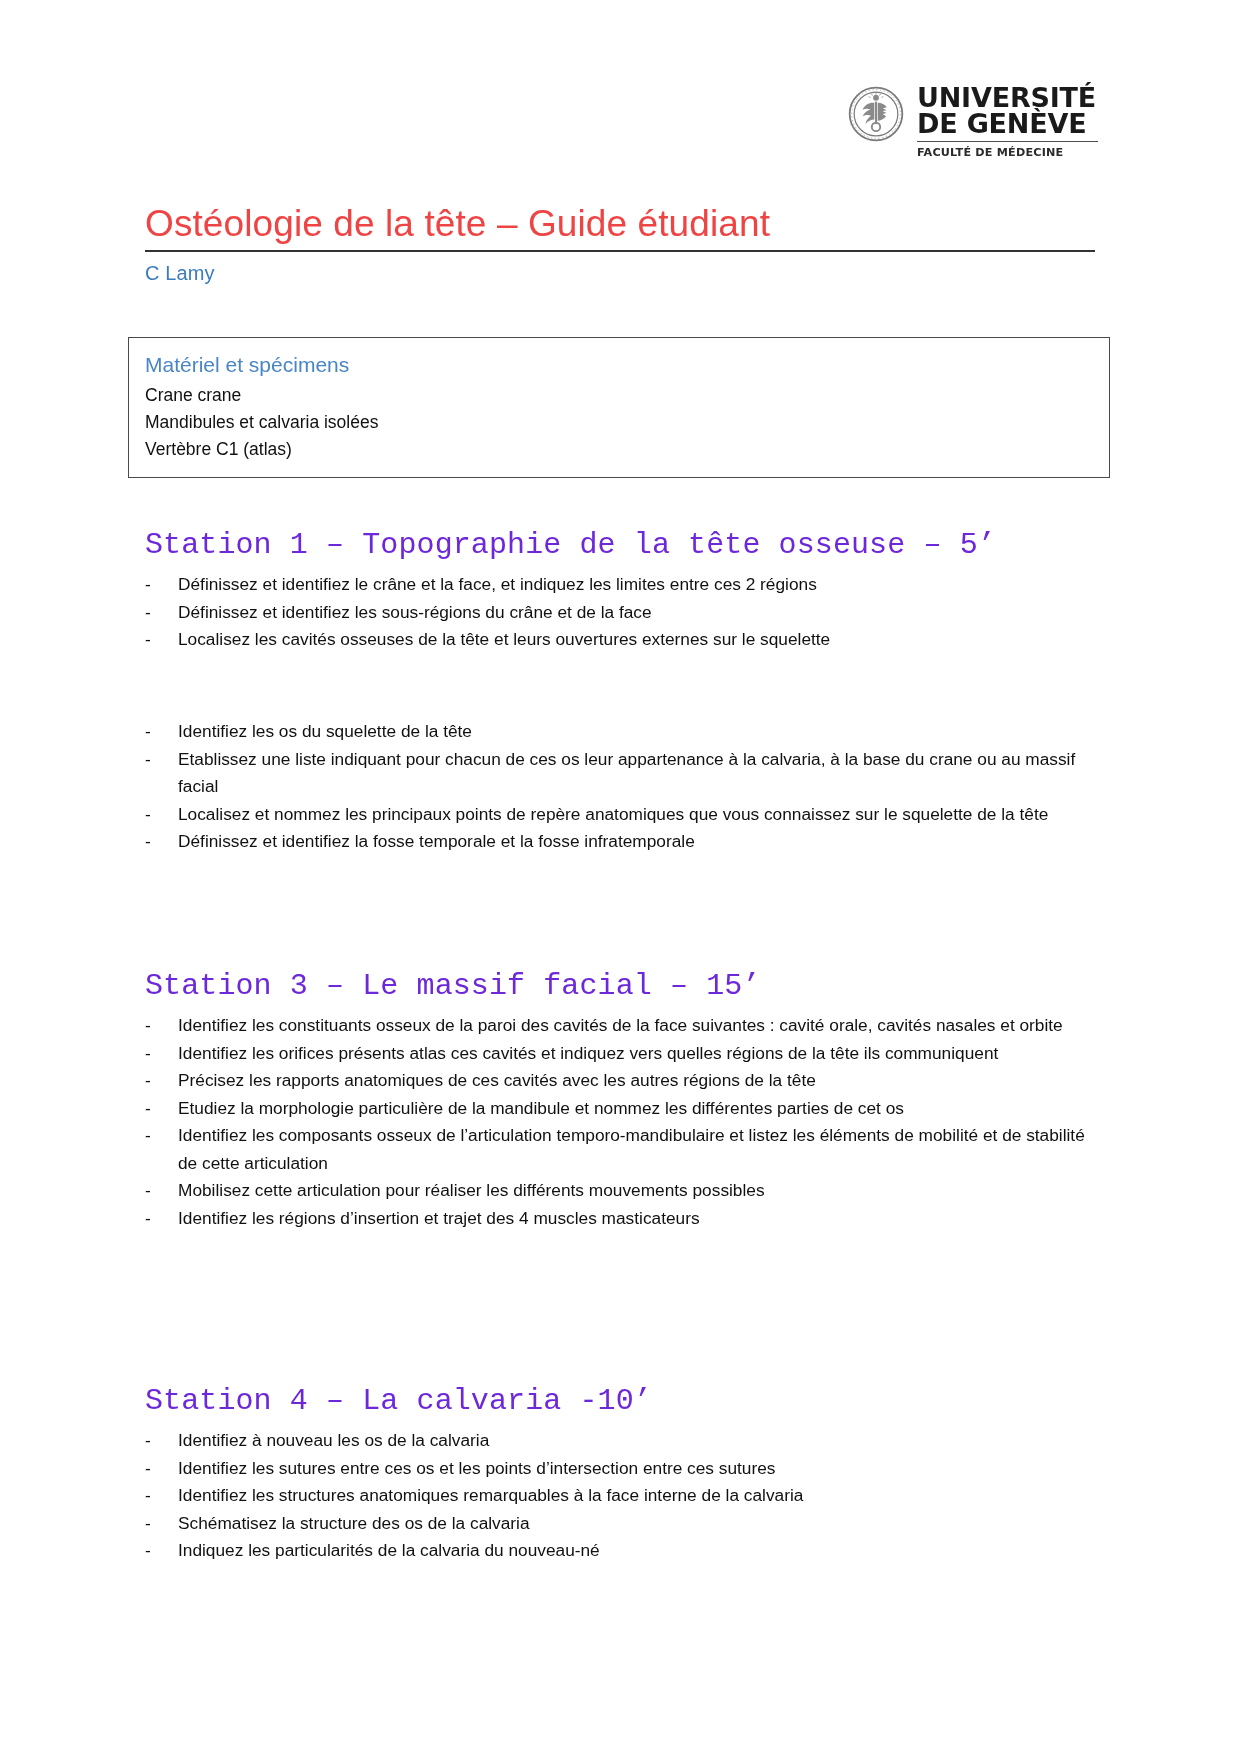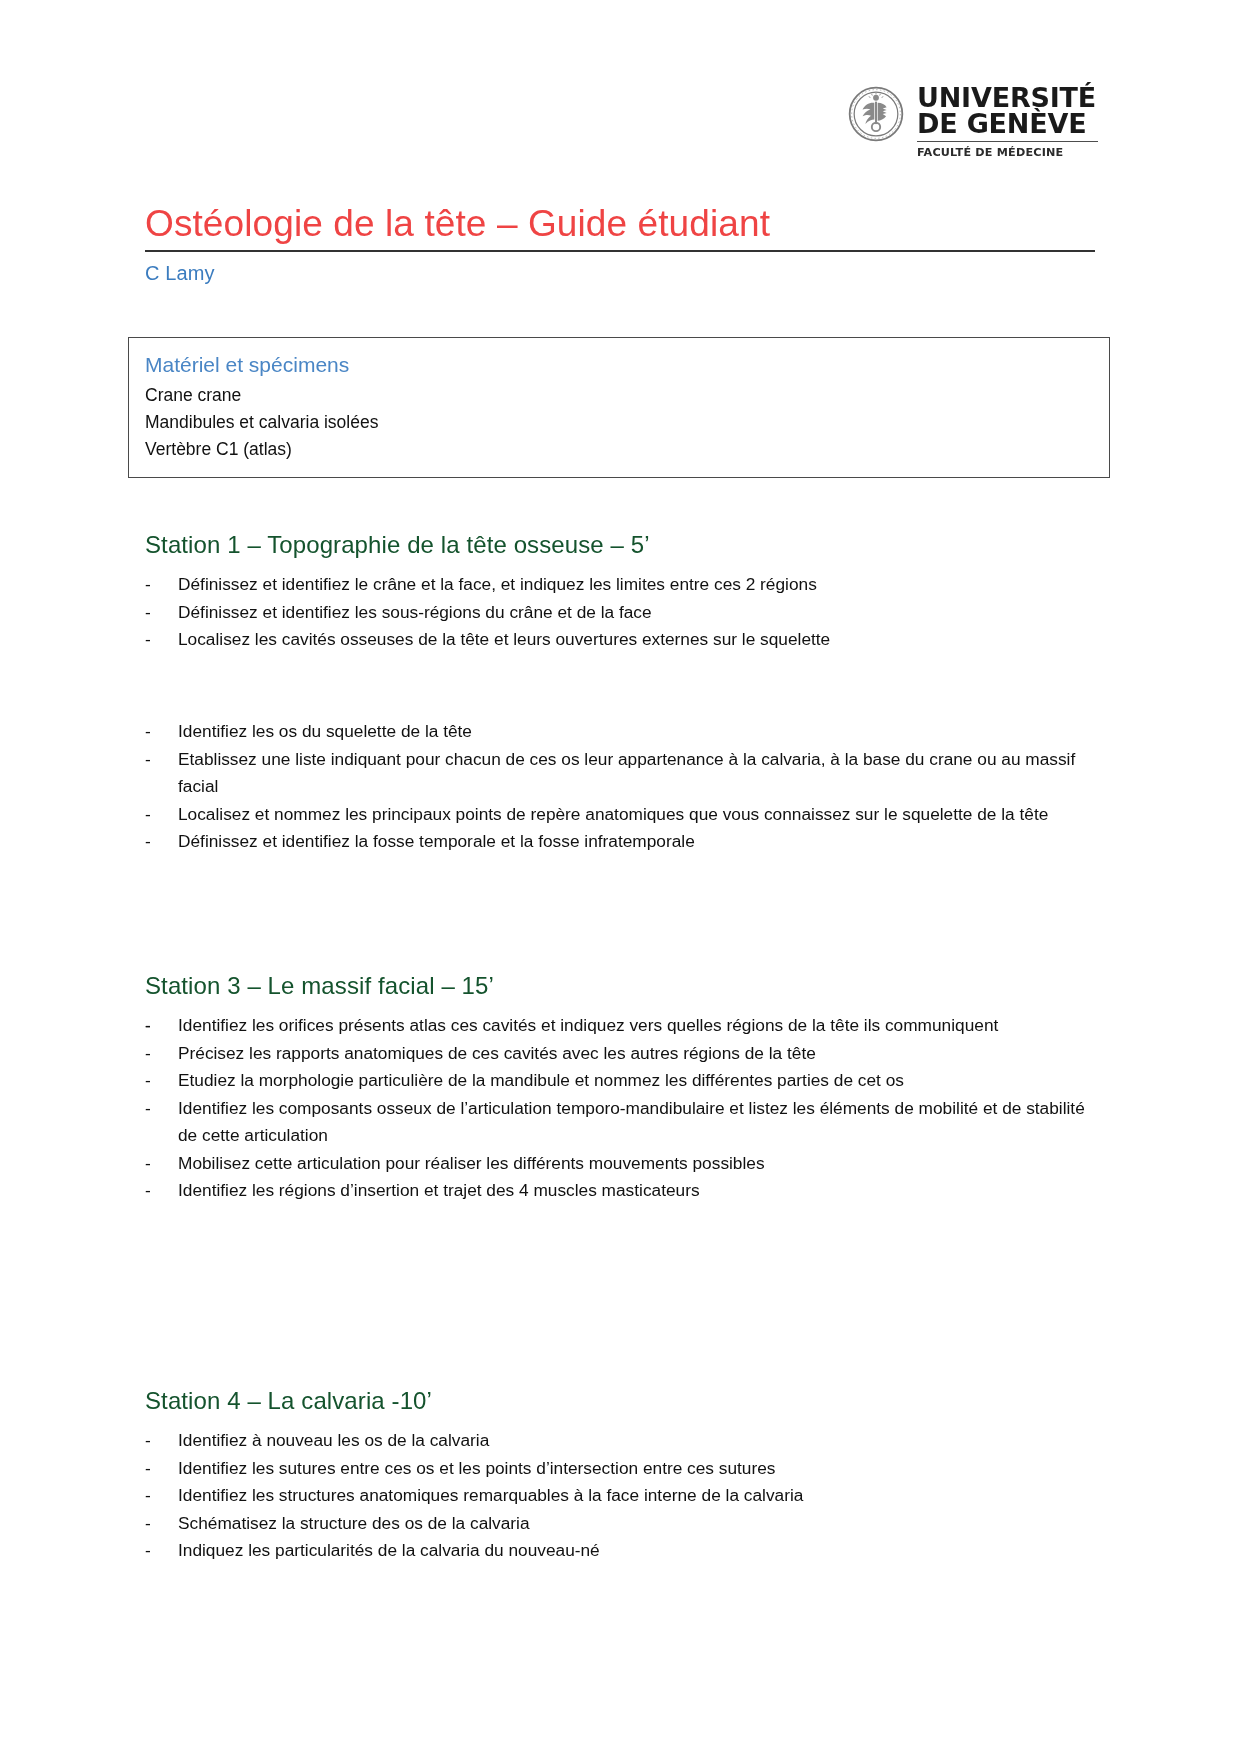--- a/index.html
+++ b/index.html
@@ -114,26 +114,27 @@
     line-height: 27px;
   }
 
   
   .station {
     position: absolute;
     left: 145px;
     width: 960px;
   }
   .station-heading {
-    font-size: 24px;
+    font-size: 30px;
     font-weight: normal;
-    color: #14532d;
+    color: #6d28d9;
     line-height: 36px;
     letter-spacing: 0.1px;
     margin: 0 0 8px 0;
+    font-family: Liberation Mono, monospace;
   }
   .bullets {
     list-style: none;
     margin: 0;
     padding: 0;
   }
   .bullets li {
     position: relative;
     font-size: 17.3px;
     color: #111111;
@@ -232,21 +233,21 @@
       <li><span class="dash">-</span><span>Identifiez les os du squelette de la tête</span></li>
       <li><span class="dash">-</span><span>Etablissez une liste indiquant pour chacun de ces os leur appartenance à la calvaria, à la base du crane ou au massif facial</span></li>
       <li><span class="dash">-</span><span>Localisez et nommez les principaux points de repère anatomiques que vous connaissez sur le squelette de la tête</span></li>
       <li><span class="dash">-</span><span>Définissez et identifiez la fosse temporale et la fosse infratemporale</span></li>
     </ul>
   </section>
 
   <section class="station" id="station3">
     <h2 class="station-heading">Station 3 – Le massif facial – 15’</h2>
     <ul class="bullets">
-      <li><span class="dash">-</span></li>
+      <li><span class="dash">-</span><span>Identifiez les constituants osseux de la paroi des cavités de la face suivantes : cavité orale, cavités nasales et orbite</span></li>
       <li><span class="dash">-</span><span>Identifiez les orifices présents atlas ces cavités et indiquez vers quelles régions de la tête ils communiquent</span></li>
       <li><span class="dash">-</span><span>Précisez les rapports anatomiques de ces cavités avec les autres régions de la tête</span></li>
       <li><span class="dash">-</span><span>Etudiez la morphologie particulière de la mandibule et nommez les différentes parties de cet os</span></li>
       <li><span class="dash">-</span><span>Identifiez les composants osseux de l’articulation temporo-mandibulaire et listez les éléments de mobilité et de stabilité de cette articulation</span></li>
       <li><span class="dash">-</span><span>Mobilisez cette articulation pour réaliser les différents mouvements possibles</span></li>
       <li><span class="dash">-</span><span>Identifiez les régions d’insertion et trajet des 4 muscles masticateurs</span></li>
     </ul>
   </section>
 
   <section class="station" id="station4">

